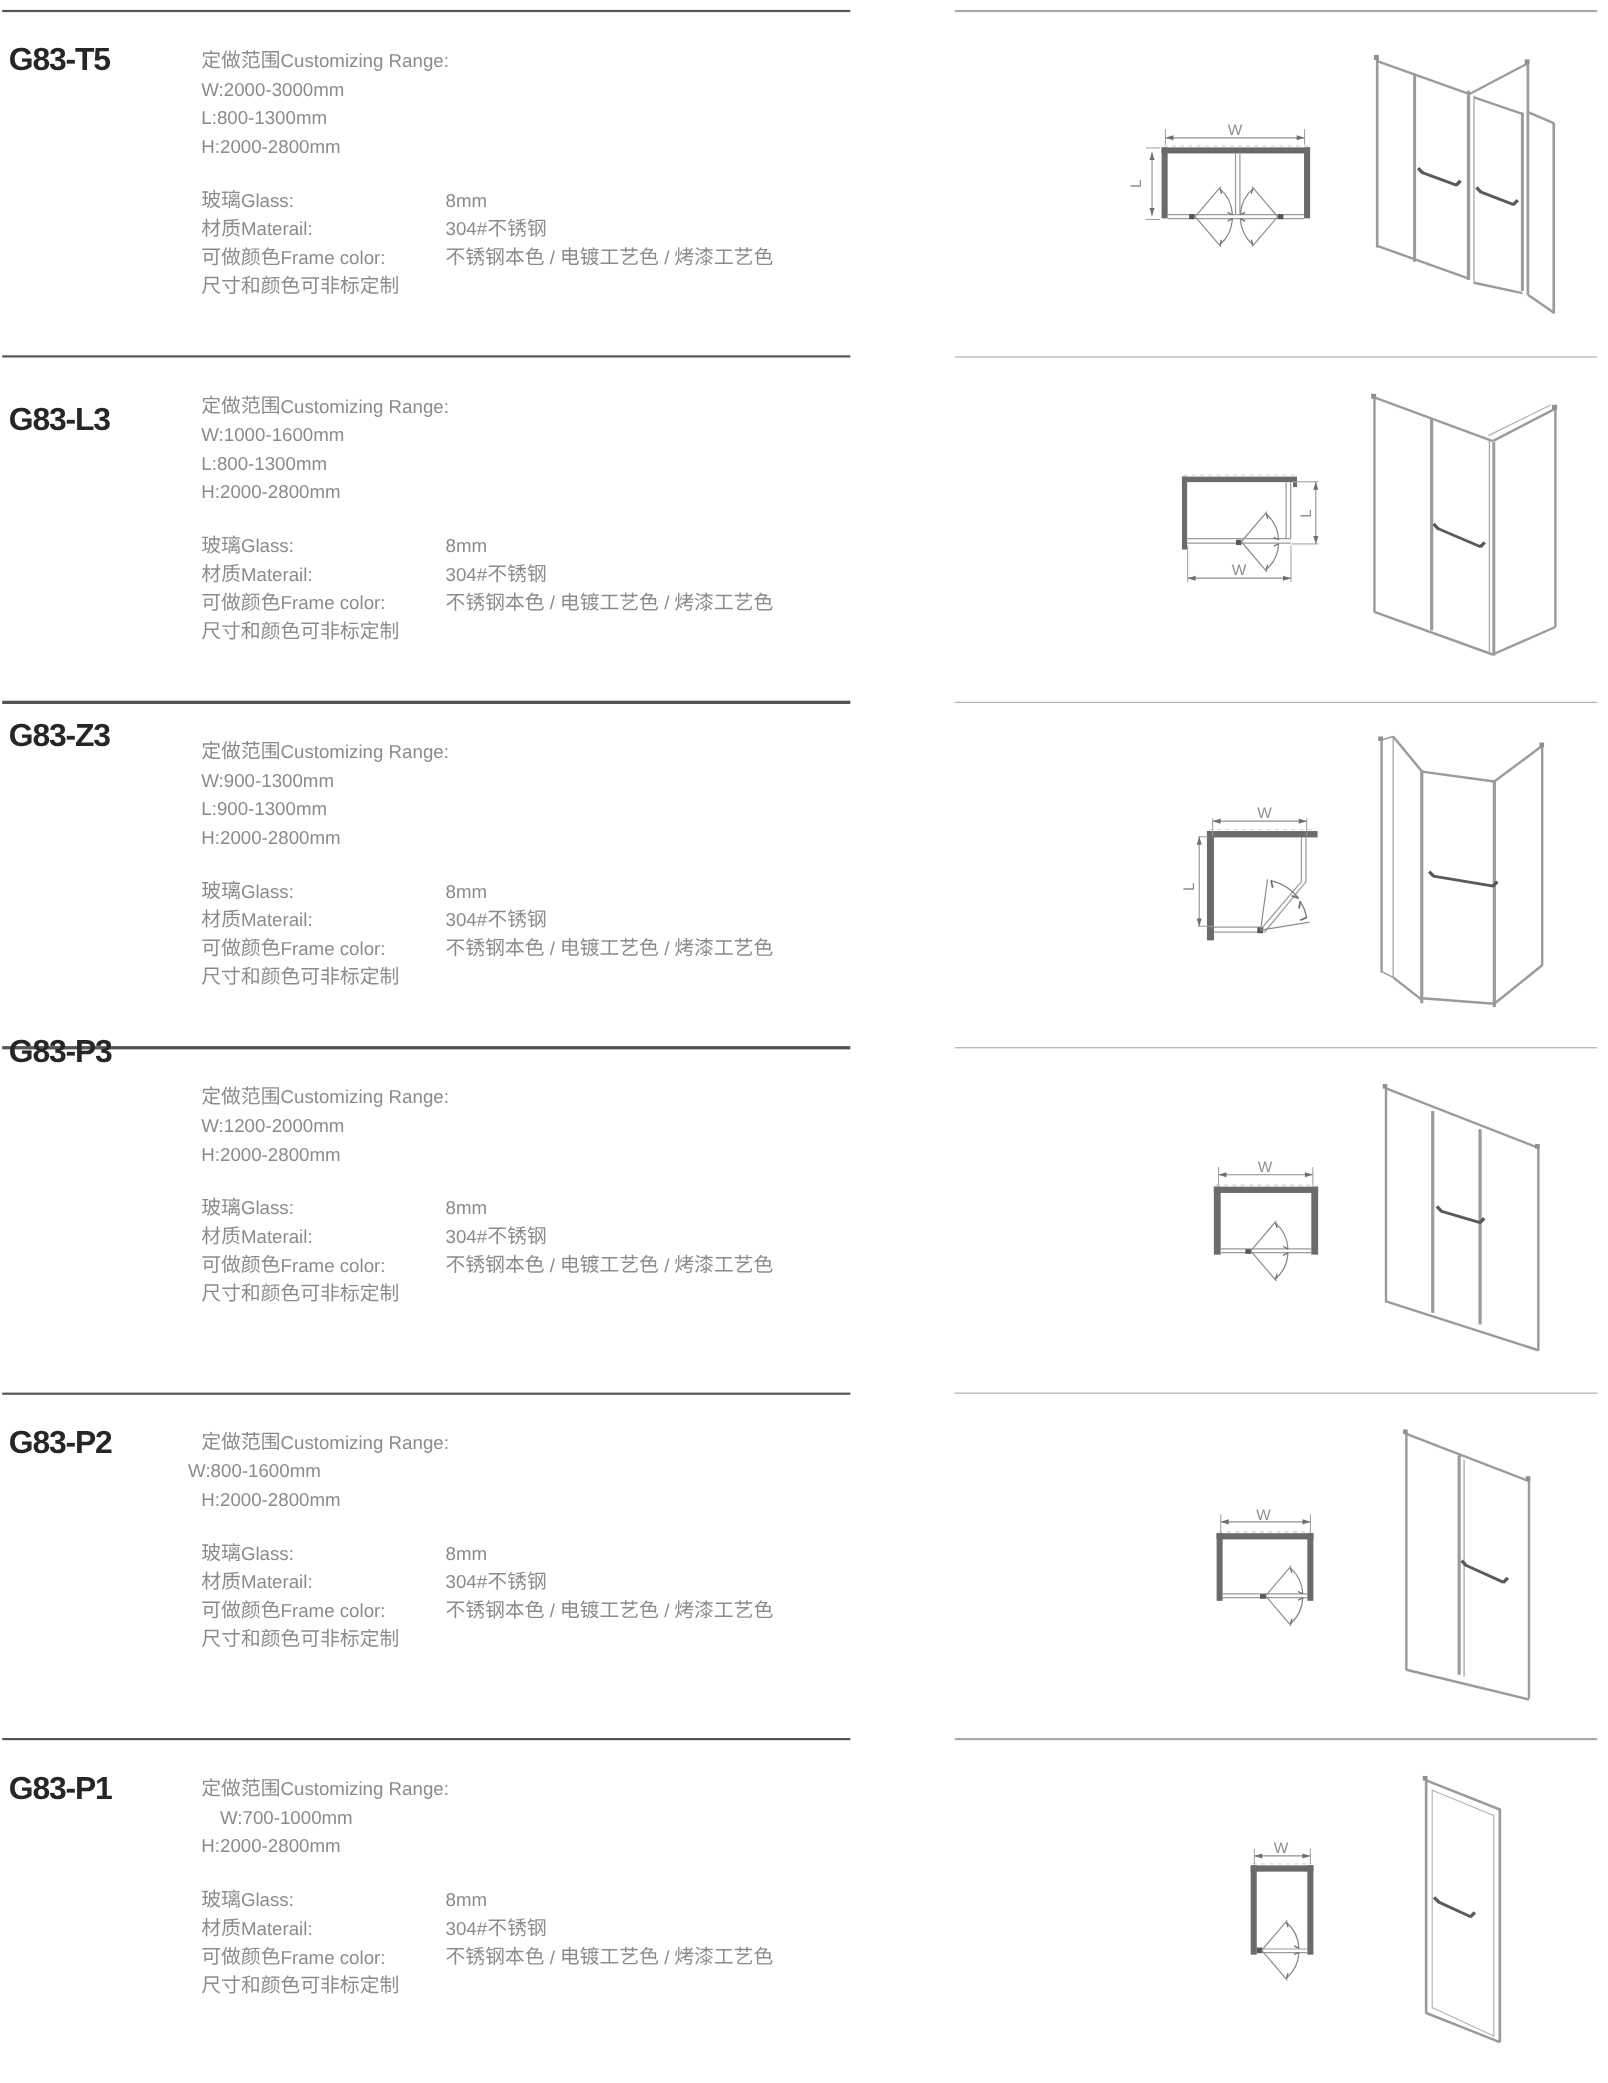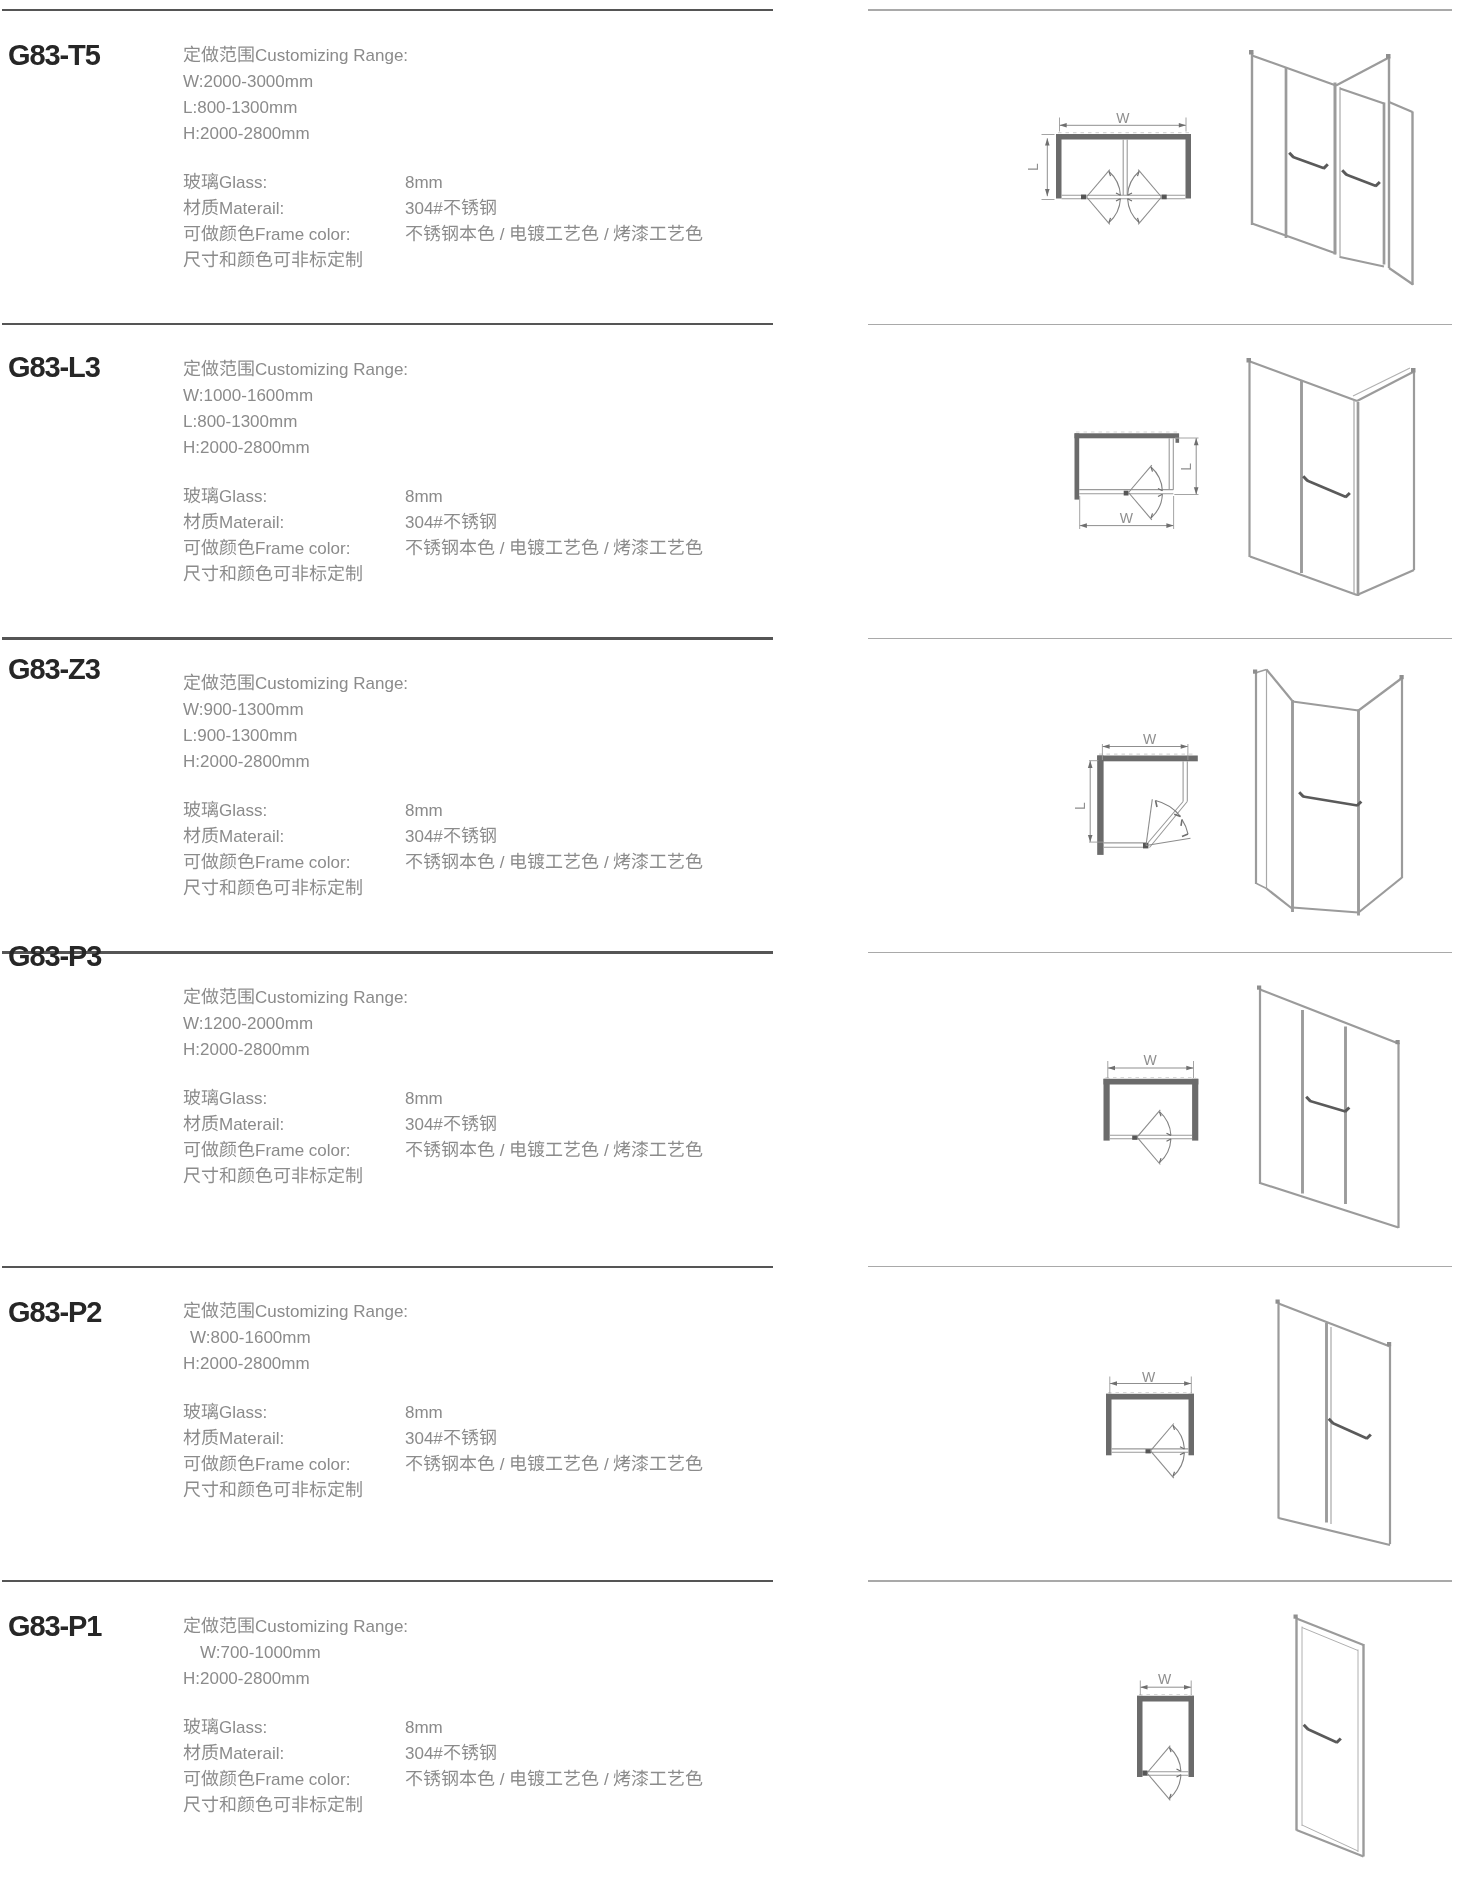--- a/index.html
+++ b/index.html
@@ -115,21 +115,21 @@
       <use href="#z14" x="6000"></use>
       <use href="#z15" x="7000"></use>
       <use href="#z0" x="8000"></use>
       <use href="#z16" x="9000"></use>
     </svg></div>
 
 <div class="dvl" style="top:322.9px"></div>
 
 <div class="dvr" style="top:323.6px"></div>
 
-<div class="code" style="top:351px">G83-L3</div>
+<div class="code" style="top:366px">G83-L3</div>
 
 <div class="ln" style="left:183px;top:357.7px"><svg class="k" style="width:72px;height:18px" viewBox="0 -880 4000 1000">
       <use href="#z0" x="0"></use>
       <use href="#z1" x="1000"></use>
       <use href="#z2" x="2000"></use>
       <use href="#z3" x="3000"></use>
     </svg>Customizing Range:</div>
 
 <div class="ln" style="left:183px;top:383.7px">W:1000-1600mm</div>
 
@@ -353,21 +353,21 @@
 
 <div class="code" style="top:1295.5px">G83-P2</div>
 
 <div class="ln" style="left:183px;top:1300.3px"><svg class="k" style="width:72px;height:18px" viewBox="0 -880 4000 1000">
       <use href="#z0" x="0"></use>
       <use href="#z1" x="1000"></use>
       <use href="#z2" x="2000"></use>
       <use href="#z3" x="3000"></use>
     </svg>Customizing Range:</div>
 
-<div class="ln" style="left:190px;top:1326.3px">W:800-1600mm</div>
+<div class="ln" style="left:171px;top:1326.3px">W:800-1600mm</div>
 
 <div class="ln" style="left:183px;top:1352.3px">H:2000-2800mm</div>
 
 <div class="ln" style="left:183px;top:1401.3px"><svg class="k" style="width:36px;height:18px" viewBox="0 -880 2000 1000">
       <use href="#z4" x="0"></use>
       <use href="#z5" x="1000"></use>
     </svg>Glass:</div>
 
 <div class="ln" style="left:405px;top:1401.3px">8mm</div>
 

